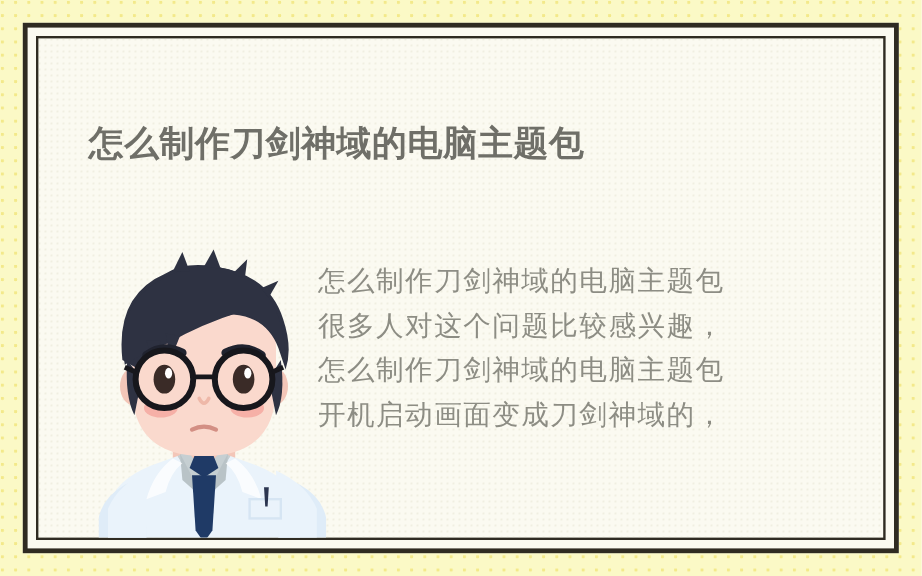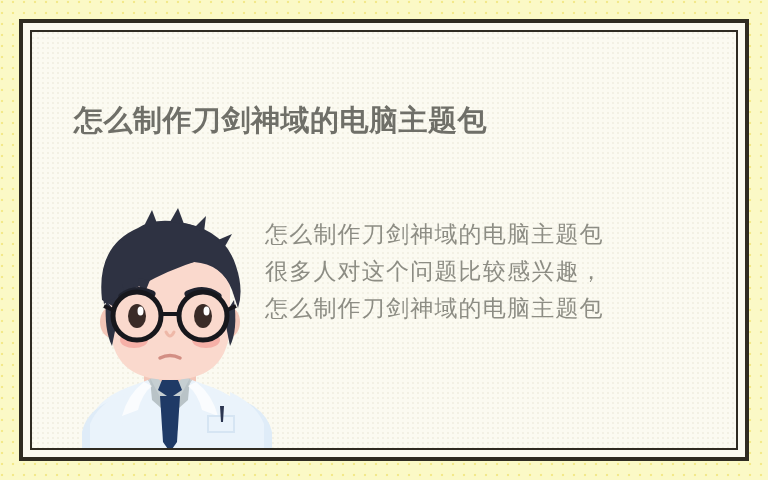--- a/index.html
+++ b/index.html
@@ -187,18 +187,19 @@
             <ellipse cx="121" cy="112" rx="9" ry="12" fill="#3a2b27"></ellipse>
             <ellipse cx="58.5" cy="107" rx="3" ry="4.5" fill="#ffffff"></ellipse>
             <ellipse cx="124.5" cy="107" rx="3" ry="4.5" fill="#ffffff"></ellipse>
           </svg>
         </div>
 
         <div id="body-paragraph">
           <span class="ln">怎么制作刀剑神域的电脑主题包</span>
           <span class="ln">很多人对这个问题比较感兴趣，</span>
           <span class="ln">怎么制作刀剑神域的电脑主题包</span>
+          <span class="ln">开机启动画面变成刀剑神域的，</span>
         </div>
 
       </div>
     </div>
   </div>
 </div>
 
 </body></html>

